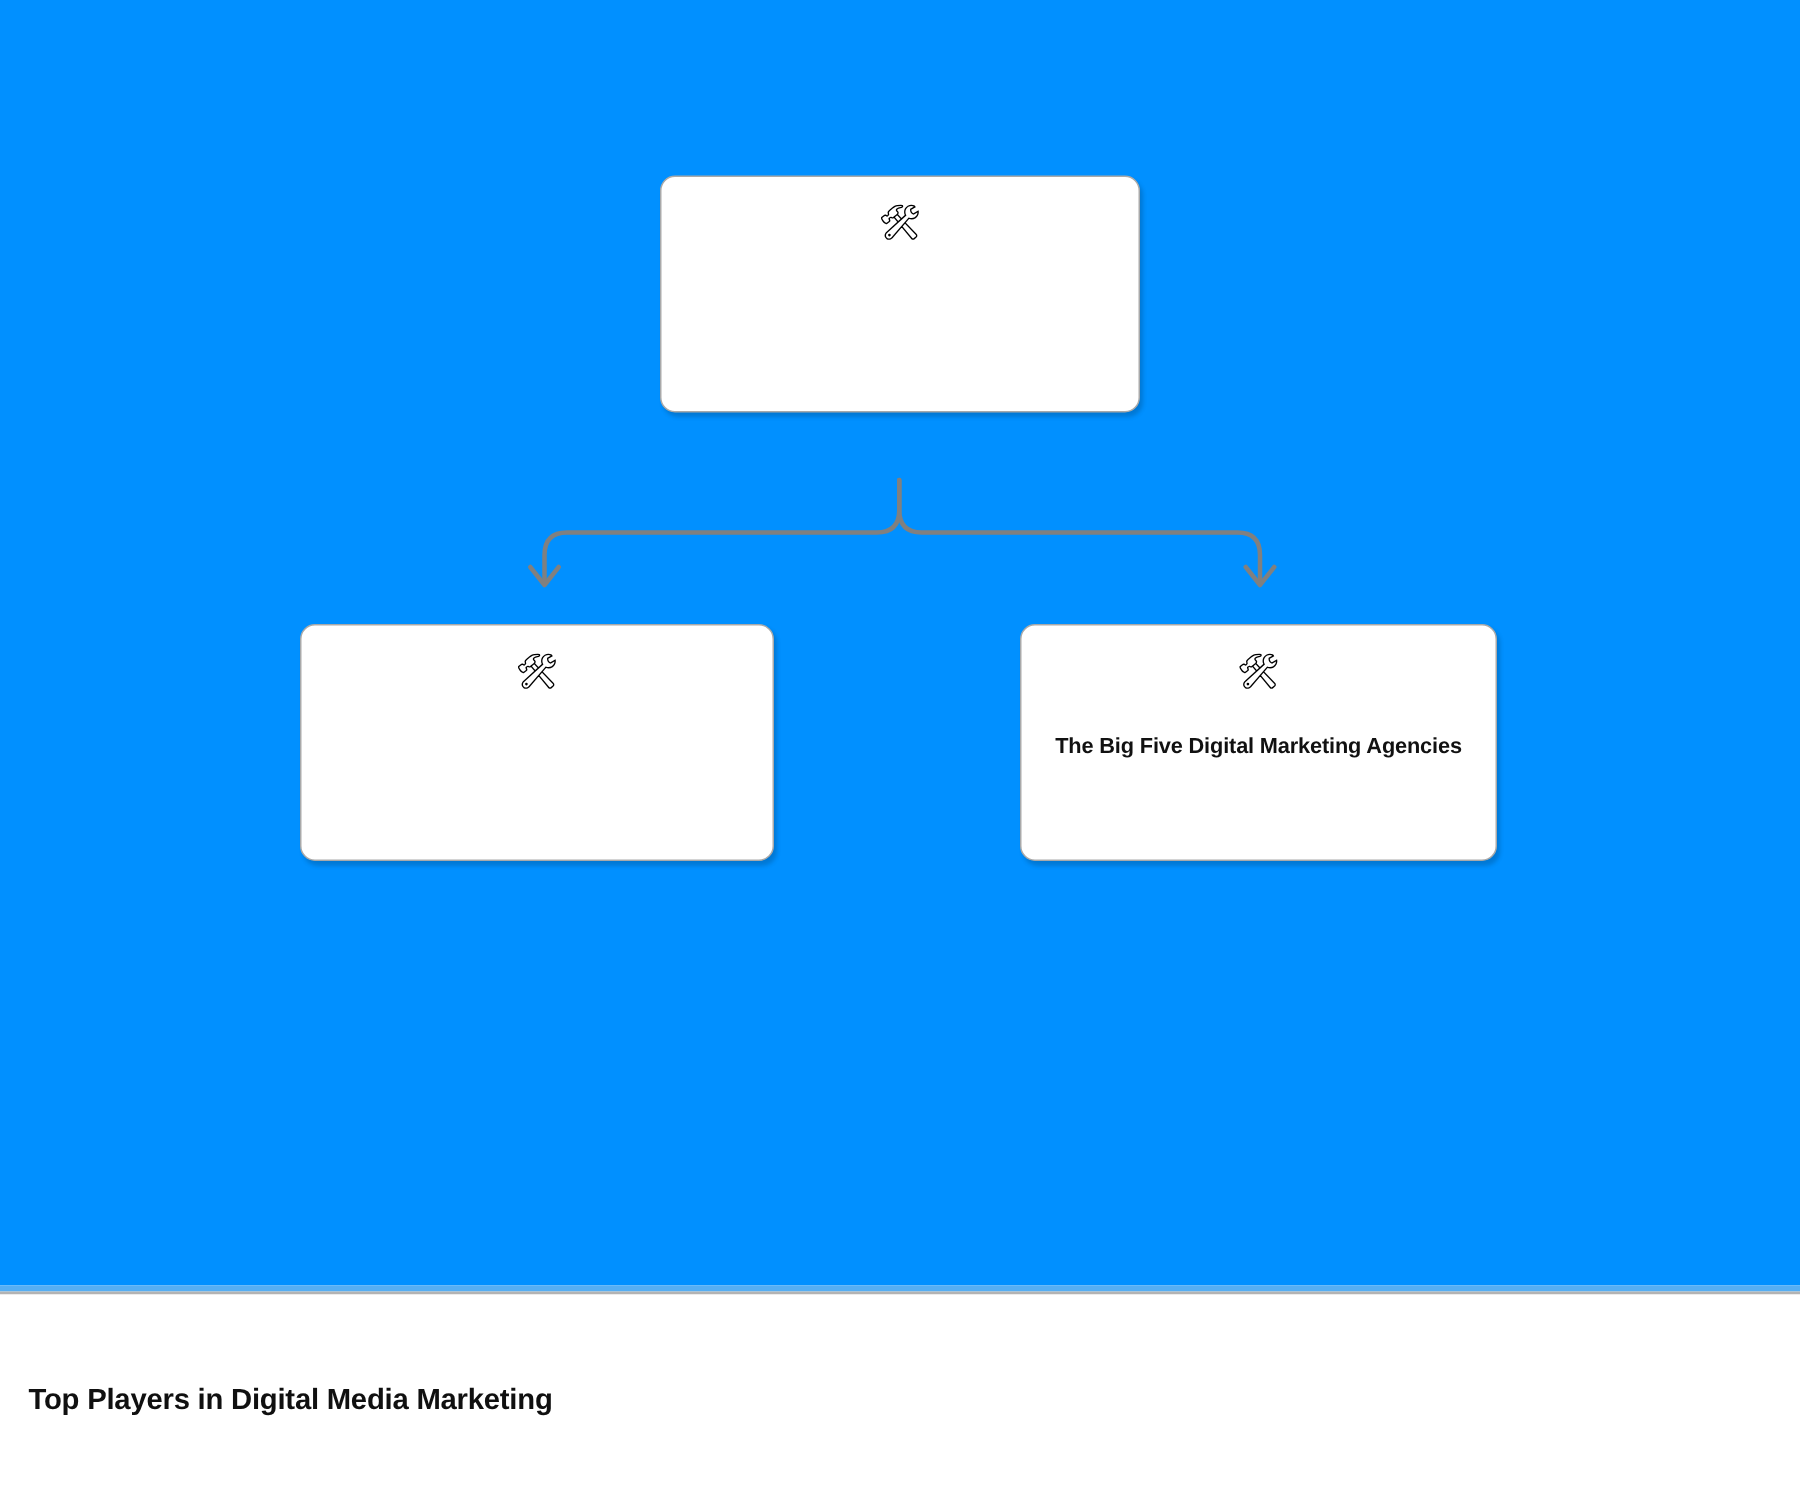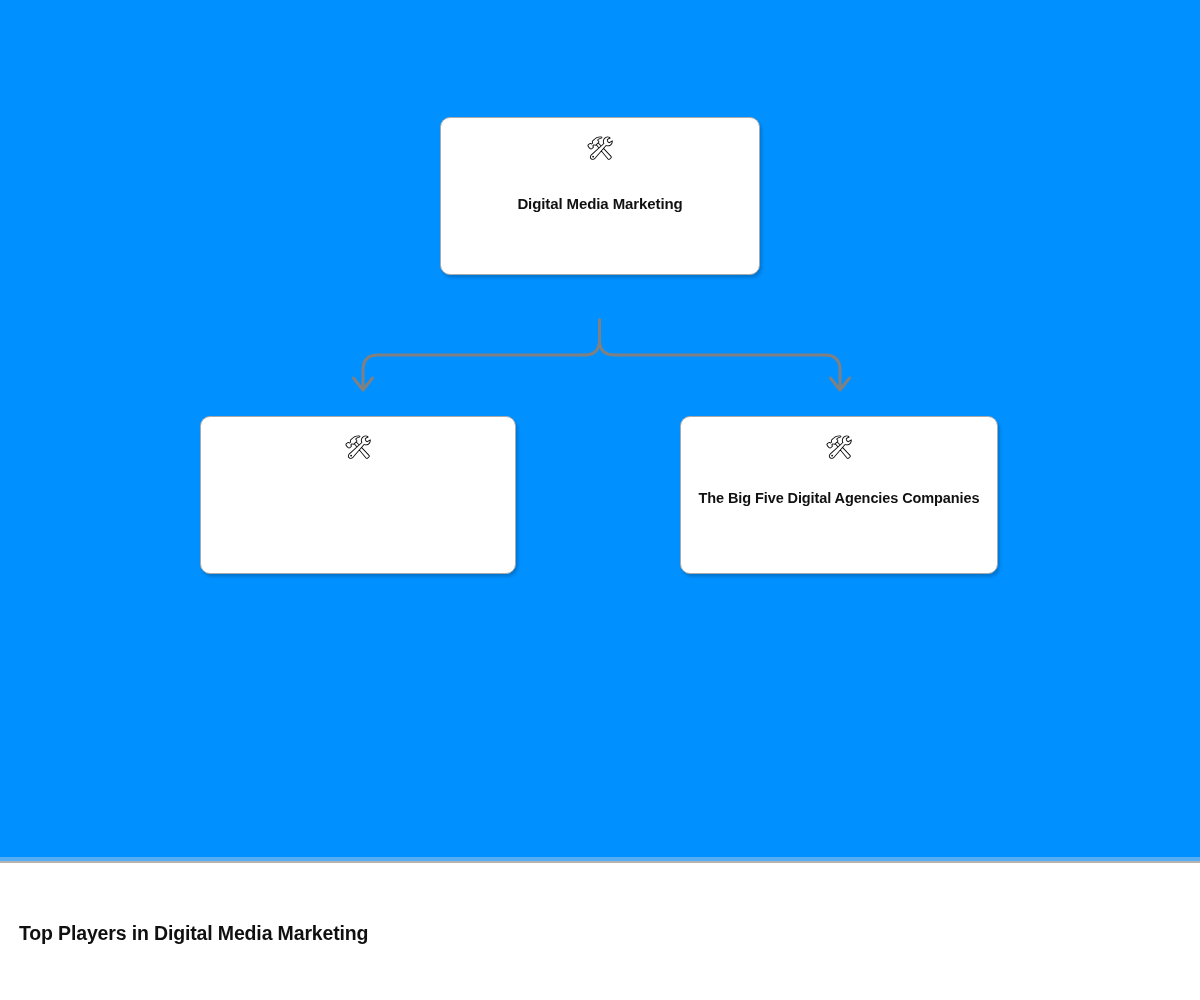--- a/index.html
+++ b/index.html
@@ -151,30 +151,29 @@
     <svg class="connectors" viewBox="0 0 1200 857" width="1200" height="857" fill="none" xmlns="http://www.w3.org/2000/svg">
 
       <path fill="none" stroke="#808080" stroke-width="3" stroke-linecap="round" stroke-linejoin="round" d="M 599.5 320 L 599.5 340 Q 599.5 355 584.5 355 L 378 355 Q 363 355 363 370 L 363 387"></path>
       <path fill="none" stroke="#808080" stroke-width="3" stroke-linecap="round" stroke-linejoin="round" d="M 353.5 378 L 363 390 L 372.5 378"></path>
       <path fill="none" stroke="#808080" stroke-width="3" stroke-linecap="round" stroke-linejoin="round" d="M 599.5 320 L 599.5 340 Q 599.5 355 614.5 355 L 825 355 Q 840 355 840 370 L 840 387"></path>
       <path fill="none" stroke="#808080" stroke-width="3" stroke-linecap="round" stroke-linejoin="round" d="M 830.5 378 L 840 390 L 849.5 378"></path>
     </svg>
 
     <div class="node node-root">
       <span class="node-icon">🛠</span>
-      <span class="node-label">Digital Media Marketing</span>
     </div>
 
     <div class="node node-child-left">
       <span class="node-icon">🛠</span>
     </div>
 
     <div class="node node-child-right">
       <span class="node-icon">🛠</span>
-      <span class="node-label">The Big Five Digital Agencies Companies</span>
+      <span class="node-label">The Big Five Digital Marketing Agencies</span>
     </div>
 
   </div>
 
   <div class="canvas-edge"></div>
   <div class="canvas-rule"></div>
 
   <div class="caption-area">
     <div class="caption-title">Top Players in Digital Media Marketing</div>
   </div>

